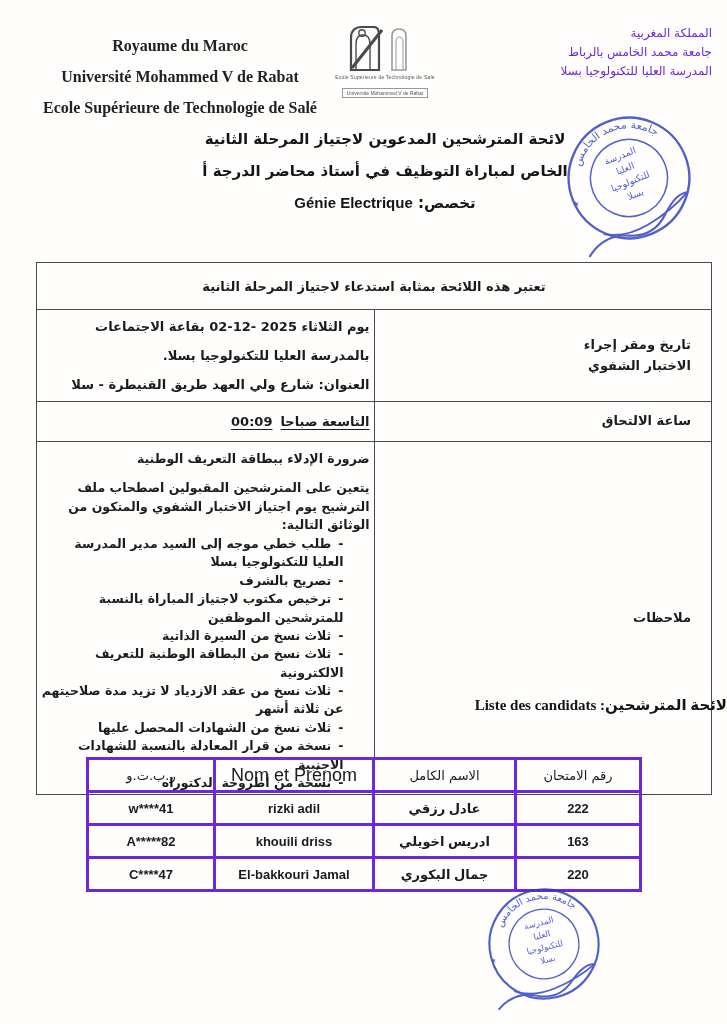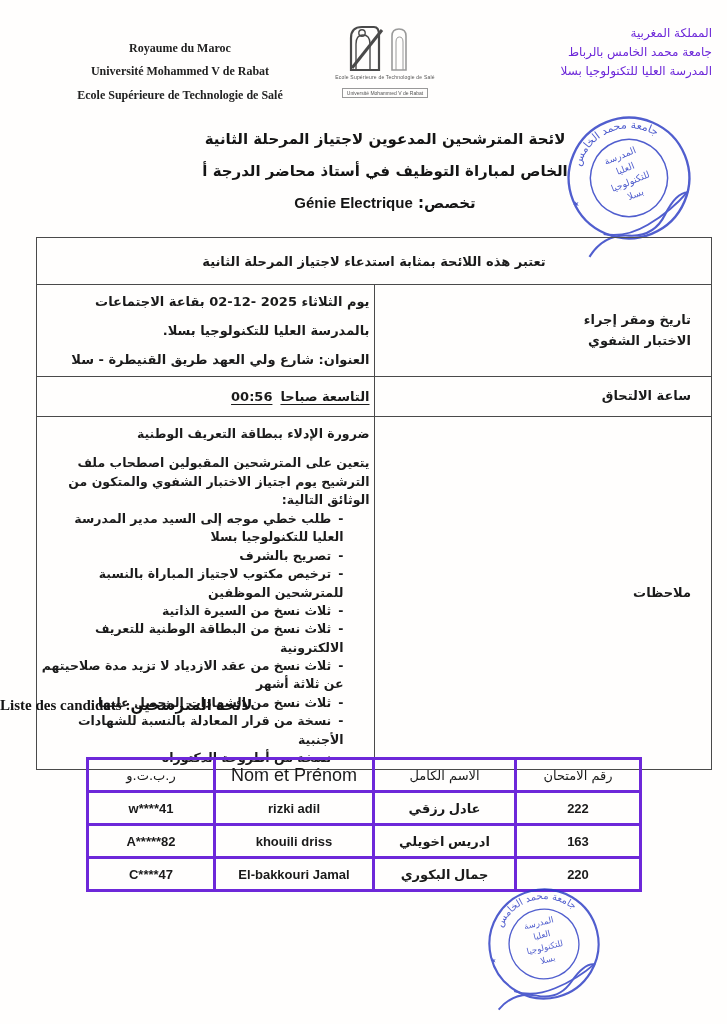--- a/index.html
+++ b/index.html
@@ -8,21 +8,21 @@
     position:relative; width:727px; height:1024px; margin:0 auto;
     background:#fffefd; color:#1b1b1b; overflow:hidden;
     font-family:"DejaVu Sans", sans-serif;
   }
   .abs { position:absolute; }
 
   
   .hdr-left {
     left:40px; top:30px; width:280px; text-align:center;
     font-family:"Liberation Serif","DejaVu Serif",serif;
-    font-weight:bold; font-size:12px; line-height:1.95; color:#222;margin-top:7px;
+    font-weight:bold; font-size:16px; line-height:1.95; color:#222;
   }
   .logo-wrap { left:322px; top:22px; width:126px; text-align:center; }
   .logo-svg { display:block; margin:0 auto; }
   .logo-cap1 { font-size:5px; color:#555; margin-top:2px; letter-spacing:.2px;
                font-family:"Liberation Sans",sans-serif; }
   .logo-cap2 { font-size:5px; color:#555; border:1px solid #999; display:inline-block;
                padding:1px 4px; margin-top:2px; font-family:"Liberation Sans",sans-serif; }
   .hdr-right {
     left:462px; top:24px; width:250px; text-align:right; direction:rtl;
     font-size:12px; line-height:1.6; color:#6d28d9;
@@ -33,21 +33,21 @@
   .title-line { font-weight:bold; font-size:15px; margin-bottom:14px; color:#151515; }
   .title-line .fr { font-family:"Liberation Sans","DejaVu Sans",sans-serif; }
 
   
   .stamp { pointer-events:none; opacity:.82; }
   .stamp-top { left:545px; top:94px; transform:rotate(-22deg); }
   .stamp-bottom { left:468px; top:868px; transform:rotate(-14deg); }
 
   
   .info-table {
-    left:36px; top:237px; width:676px; border-collapse:collapse; direction:rtl;
+    left:36px; top:262px; width:676px; border-collapse:collapse; direction:rtl;
     table-layout:fixed;
   }
   .info-table td {
     border:1px solid #4a4a4a; vertical-align:middle;
     font-weight:bold; font-size:13px; color:#1b1b1b;
   }
   td.lbl { width:124px; text-align:right; padding:2px 20px; line-height:1.6; }
   td.cnt { text-align:right; padding:2px 4px; }
   .notice-cell { text-align:center !important; font-size:14px; height:47px; }
   .row-date td { height:63px; }
@@ -59,21 +59,21 @@
   .row-notes td { height:260px; vertical-align:middle; }
   .row-notes .cnt { vertical-align:top; padding-top:8px; font-size:12.5px; line-height:1.5; }
   .notes-p1 { margin-bottom:10px; }
   .notes-p2 { }
   .notes-list { list-style:none; padding-right:26px; }
   .notes-list li { text-align:right; line-height:1.47; }
   .notes-list li::before { content:"-"; display:inline-block; margin-left:7px; }
 
   
   .cand-heading {
-    left:0; top:696px; width:727px; text-align:left; direction:rtl;
+    left:0; top:696px; width:727px; text-align:right; direction:rtl;
     font-weight:bold; font-size:15px; color:#141414;
     font-family:"Liberation Serif","DejaVu Sans",serif;
   }
   .cand-table {
     left:86px; top:757px; width:553px; border-collapse:collapse; direction:rtl;
     table-layout:fixed; text-align:center;
   }
   .cand-table td, .cand-table th {
     border:3px solid #6d28d9; height:33px; vertical-align:middle;
     color:#1a1a1a; font-weight:normal;
@@ -158,21 +158,21 @@
         <div>الاختبار الشفوي</div>
       </td>
       <td class="cnt">
         <div><span>يوم الثلاثاء</span> <span class="ltr-num">02-12- 2025</span> <span>بقاعة الاجتماعات بالمدرسة العليا للتكنولوجيا بسلا.</span></div>
         <div>العنوان: شارع ولي العهد طريق القنيطرة - سلا</div>
       </td>
     </tr>
     <tr class="row-time">
       <td class="lbl">ساعة الالتحاق</td>
       <td class="cnt">
-        <span class="u"><span>التاسعة صباحا</span><span class="ltr-num time-num">00:56</span></span>
+        <span class="u"><span>التاسعة صباحا</span><span class="ltr-num time-num">00:09</span></span>
       </td>
     </tr>
     <tr class="row-notes">
       <td class="lbl">ملاحظات</td>
       <td class="cnt">
         <div class="notes-p1">ضرورة الإدلاء ببطاقة التعريف الوطنية</div>
         <div class="notes-p2">يتعين على المترشحين المقبولين اصطحاب ملف الترشيح يوم اجتياز الاختبار الشفوي والمتكون من الوثائق التالية:</div>
         <ul class="notes-list">
           <li>طلب خطي موجه إلى السيد مدير المدرسة العليا للتكنولوجيا بسلا</li>
           <li>تصريح بالشرف</li>

